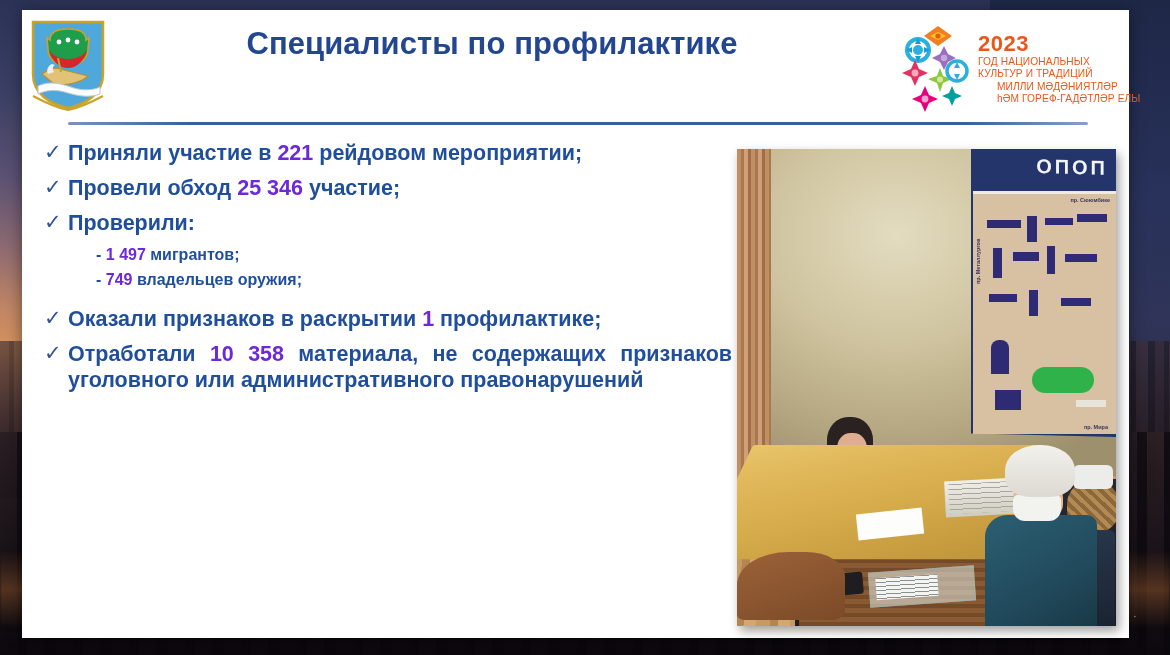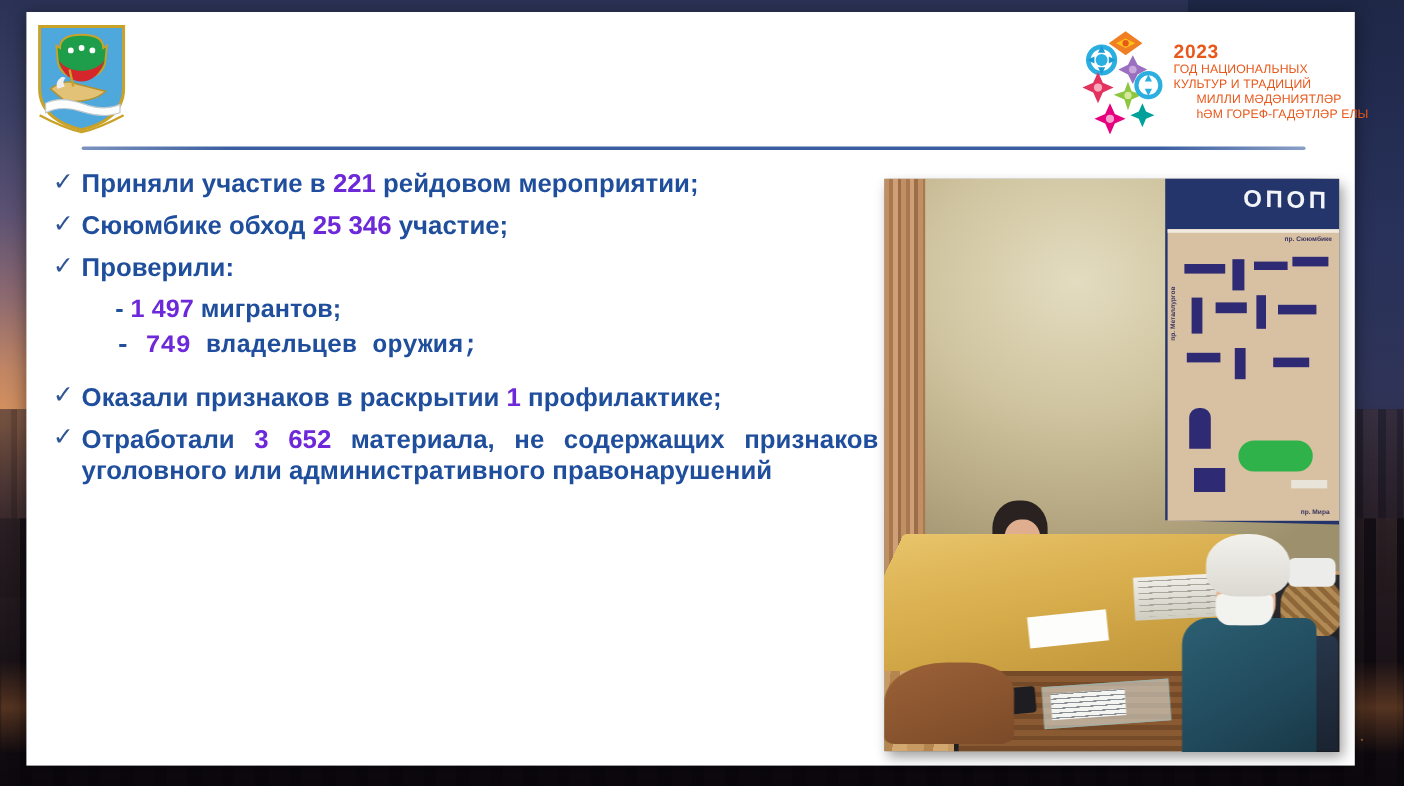--- a/index.html
+++ b/index.html
@@ -105,21 +105,21 @@
     letter-spacing:.1px;
     text-shadow: 0 1px 0 rgba(255,255,255,.6);
   }
   .year-logo {
     position:absolute; right:12px; top:8px; width:215px; height:100px;
     display:flex; align-items:center; gap:6px;
   }
   .ornament { width:70px; height:88px; flex:0 0 70px; position:relative; }
   .year-text { flex:1; line-height:1.0; padding-top:2px; }
   .year-num {
-    color:#E8581B; font-size:16px; font-weight:bold; letter-spacing:.5px;
+    color:#E8581B; font-size:22px; font-weight:bold; letter-spacing:.5px;
     display:block; margin-bottom:1px;
   }
   .year-l {
     display:block; color:#E8581B; font-size:10.2px; font-weight:normal;
     letter-spacing:.1px; white-space:nowrap; line-height:1.22;
   }
   .year-l.tt { color:#E8581B;padding-left:19px; }
   .hrule {
     position:absolute; left:46px; top:112px; width:1020px; height:3px;
     background:linear-gradient(to right, #7b93bd, #3b5ea0 12%, #3b5ea0 88%, #8aa0c6);
@@ -144,21 +144,21 @@
   }
   .btext {
     flex:1;
     color:#1F4E9C; font-size:21.5px; font-weight:bold;
     line-height:1.22;
   }
   .num { color:#6d28d9; font-weight:bold; }
 
   .sub {
     margin:0 0 6px 54px;
-    color:#1F4E9C; font-size:21px; font-weight:bold; line-height:1.22;
+    color:#1F4E9C; font-size:16px; font-weight:bold; line-height:1.22;
   }
   .sub .dash { color:#1F4E9C; }
 
   .bullet.last .btext { text-align:justify; }
   .bullet.last { margin-bottom:0; }
 
   .b-tight { margin-bottom:9px; }
   .b-subhead { margin-bottom:8px; }
 
   
@@ -353,20 +353,21 @@
         <path d="M14 56 C22 50 30 49 36 52 L60 58 C54 64 40 68 26 66 Z" fill="#E2C276" stroke="#B5912F" stroke-width="1.2"></path>
         <path d="M24 46 C20 48 18 52 20 56 L26 54 C24 51 25 48 27 47 Z" fill="#EFEFEF"></path>
         <path d="M30 40 L33 54" stroke="#C9A227" stroke-width="2"></path>
         <path d="M10 68 C22 62 34 66 46 70 C56 73 66 72 72 69 L72 76
                  C62 80 50 78 40 75 C28 71 18 72 10 76 Z" fill="#FDFDFD" stroke="#BFC8CE" stroke-width="1"></path>
         <path d="M5 78 C20 86 30 90 40 92 C50 90 60 86 75 78" fill="none" stroke="#C9A227" stroke-width="2"></path>
       </svg>
     </div>
 
     <div class="title-block">
+      <div class="title-line">Специалисты по профилактике</div>
     </div>
 
     <div class="year-logo">
       <div class="ornament">
         <svg width="70" height="88" viewBox="0 0 70 88">
           <g>
             <path d="M36 2 L50 12 L36 22 L22 12 Z" fill="#F07E22"></path>
             <path d="M36 8 L44 12 L36 16 L28 12 Z" fill="#FCC21B"></path>
             <circle cx="36" cy="12" r="2.6" fill="#E8581B"></circle>
           </g>
@@ -416,41 +417,41 @@
 
     <div class="bullets">
 
       <div class="bullet b-tight">
         <span class="check">✓</span>
         <span class="btext"><span>Приняли участие в </span><span class="num">221</span><span> рейдовом мероприятии;</span></span>
       </div>
 
       <div class="bullet b-tight">
         <span class="check">✓</span>
-        <span class="btext"><span>Сююмбике обход </span><span class="num">25 346</span><span> участие;</span></span>
+        <span class="btext"><span>Провели обход </span><span class="num">25 346</span><span> участие;</span></span>
       </div>
 
       <div class="bullet b-subhead">
         <span class="check">✓</span>
         <span class="btext">Проверили:</span>
       </div>
 
       <div class="sub"><span class="dash">-</span> <span class="num">1 497</span><span> мигрантов;</span></div>
 
 
-      <div class="sub" style="margin-bottom:16px;font-family:Liberation Mono, monospace;"><span class="dash">-</span> <span class="num">749</span><span> владельцев оружия;</span></div>
+      <div class="sub" style="margin-bottom:16px;"><span class="dash">-</span> <span class="num">749</span><span> владельцев оружия;</span></div>
 
       <div class="bullet b-tight">
         <span class="check">✓</span>
         <span class="btext"><span>Оказали признаков в раскрытии </span><span class="num">1</span><span> профилактике;</span></span>
       </div>
 
       <div class="bullet last">
         <span class="check">✓</span>
-        <span class="btext"><span>Отработали </span><span class="num">3 652</span><span> материала, не содержащих признаков уголовного или административного правонарушений</span></span>
+        <span class="btext"><span>Отработали </span><span class="num">10 358</span><span> материала, не содержащих признаков уголовного или административного правонарушений</span></span>
       </div>
 
     </div>
 
     <div class="photo">
       <div class="ph-wall"></div>
       <div class="ph-door"></div>
       <div class="ph-doorlow"></div>
 
       <div class="ph-board">

